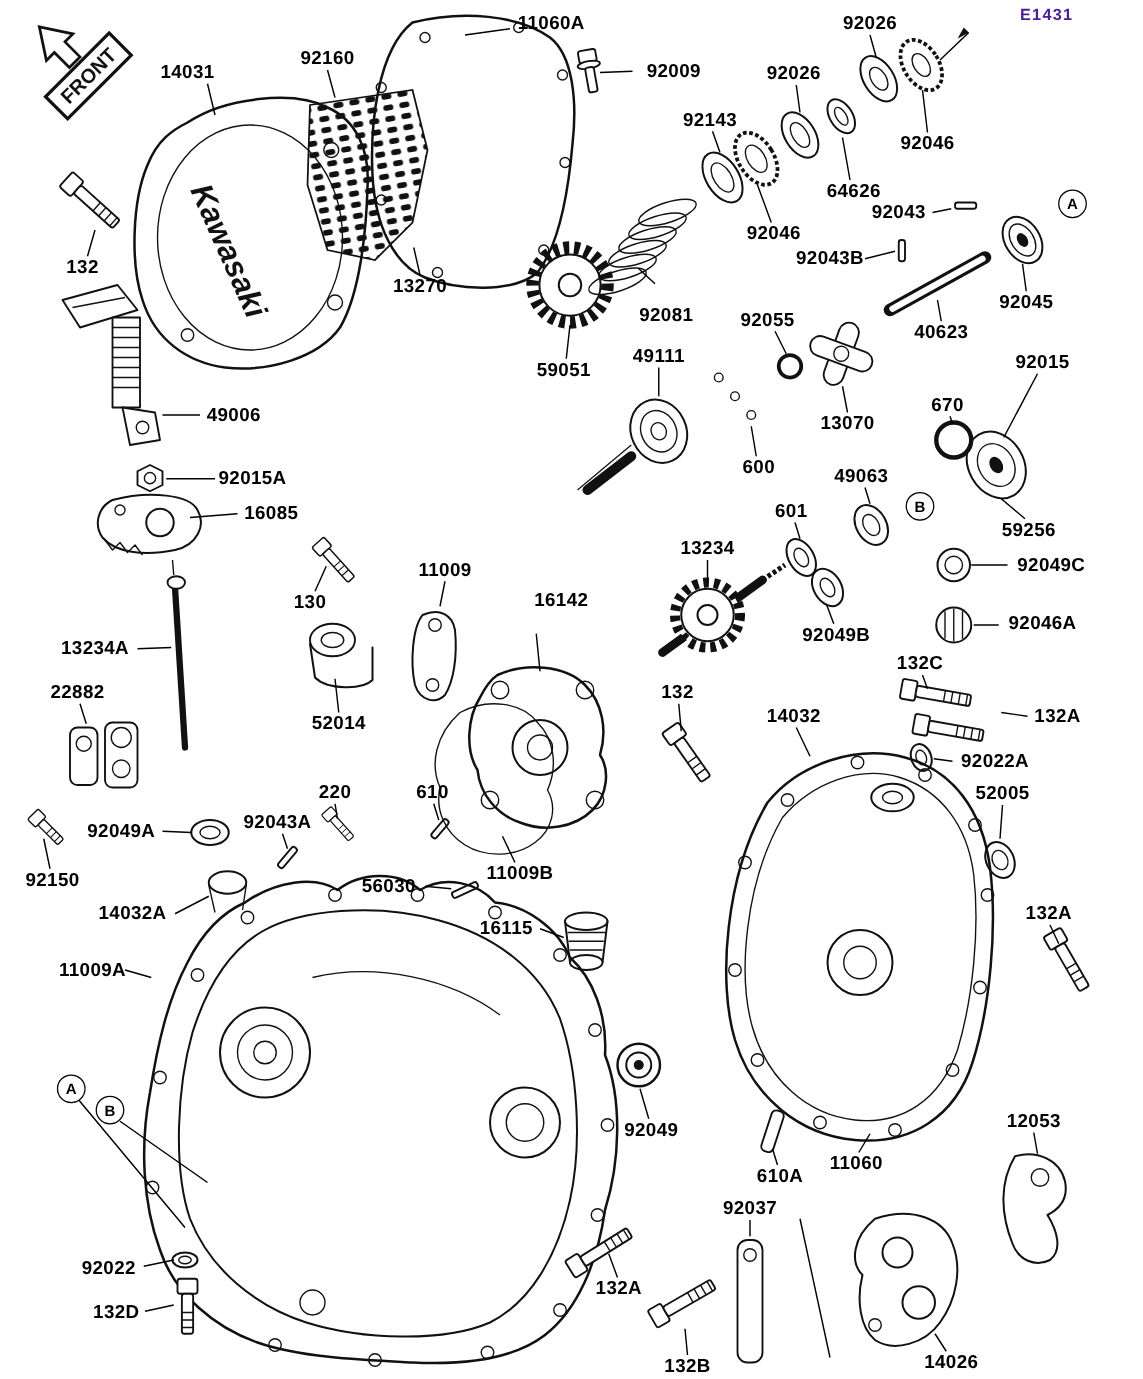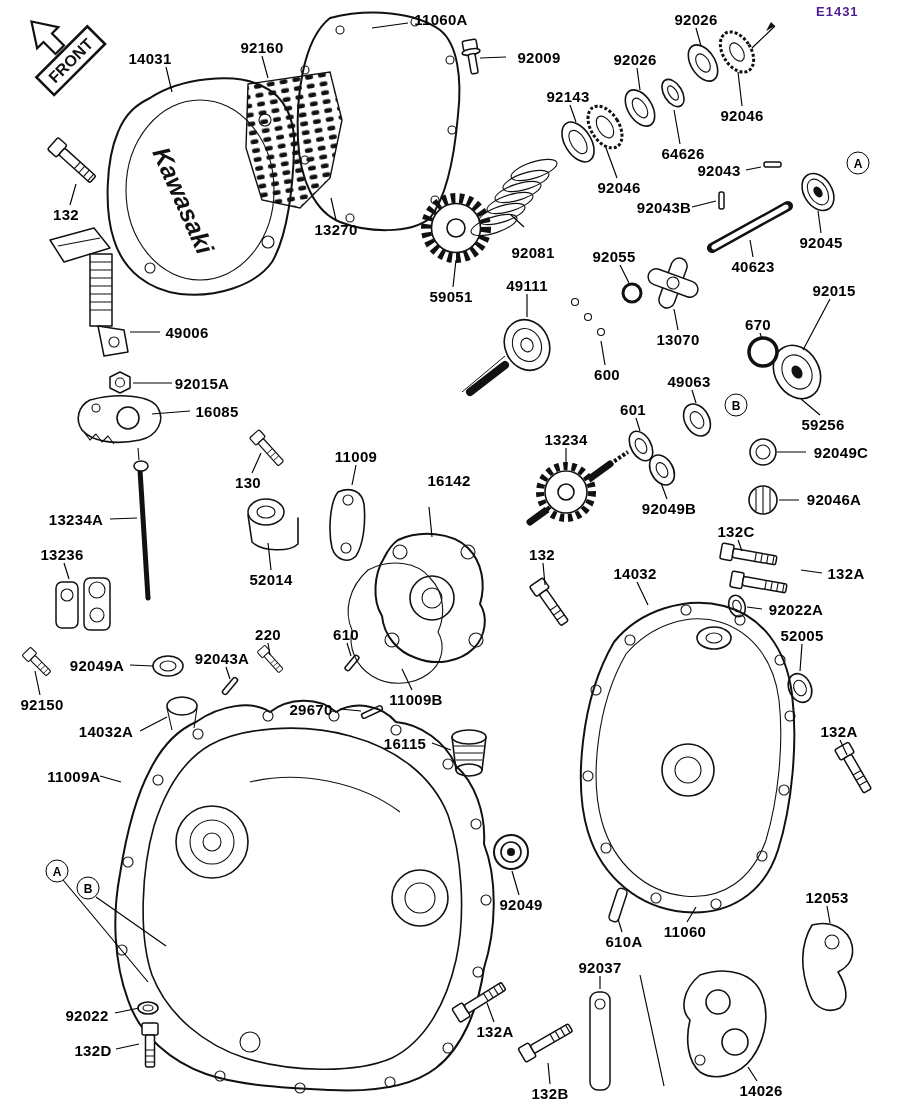--- a/index.html
+++ b/index.html
@@ -479,34 +479,34 @@
       <span class="part-label" style="left: 823px; top: 424px;">59256</span>
       <span class="part-label" style="left: 841px; top: 452px;">92049C</span>
       <span class="part-label" style="left: 566px; top: 439px;">13234</span>
       <span class="part-label" style="left: 834px; top: 499px;">92046A</span>
       <span class="part-label" style="left: 248px; top: 482px;">130</span>
       <span class="part-label" style="left: 356px; top: 456px;">11009</span>
       <span class="part-label" style="left: 429px; top: 480px; margin-left: 20px;">16142</span>
       <span class="part-label" style="left: 669px; top: 508px;">92049B</span>
       <span class="part-label" style="left: 76px; top: 519px;">13234A</span>
       <span class="part-label" style="left: 736px; top: 531px;">132C</span>
-      <span class="part-label" style="left: 62px; top: 554px;">13236</span>
+      <span class="part-label" style="left: 62px; top: 554px;">22882</span>
       <span class="part-label" style="left: 271px; top: 579px;">52014</span>
       <span class="part-label" style="left: 542px; top: 554px;">132</span>
       <span class="part-label" style="left: 635px; top: 573px;">14032</span>
       <span class="part-label" style="left: 846px; top: 573px;">132A</span>
       <span class="part-label" style="left: 796px; top: 609px;">92022A</span>
       <span class="part-label" style="left: 802px; top: 635px;">52005</span>
       <span class="part-label" style="left: 268px; top: 634px;">220</span>
       <span class="part-label" style="left: 346px; top: 634px;">610</span>
       <span class="part-label" style="left: 222px; top: 658px;">92043A</span>
       <span class="part-label" style="left: 97px; top: 665px;">92049A</span>
       <span class="part-label" style="left: 42px; top: 704px;">92150</span>
       <span class="part-label" style="left: 416px; top: 699px;">11009B</span>
-      <span class="part-label" style="left: 311px; top: 709px;">29670</span>
+      <span class="part-label" style="left: 311px; top: 709px;">56030</span>
       <span class="part-label" style="left: 106px; top: 731px;">14032A</span>
       <span class="part-label" style="left: 405px; top: 743px;">16115</span>
       <span class="part-label" style="left: 839px; top: 731px;">132A</span>
       <span class="part-label" style="left: 74px; top: 776px;">11009A</span>
       <span class="part-label" style="left: 521px; top: 904px;">92049</span>
       <span class="part-label" style="left: 827px; top: 897px;">12053</span>
       <span class="part-label" style="left: 624px; top: 941px;">610A</span>
       <span class="part-label" style="left: 685px; top: 931px;">11060</span>
       <span class="part-label" style="left: 87px; top: 1015px;">92022</span>
       <span class="part-label" style="left: 93px; top: 1050px;">132D</span>

